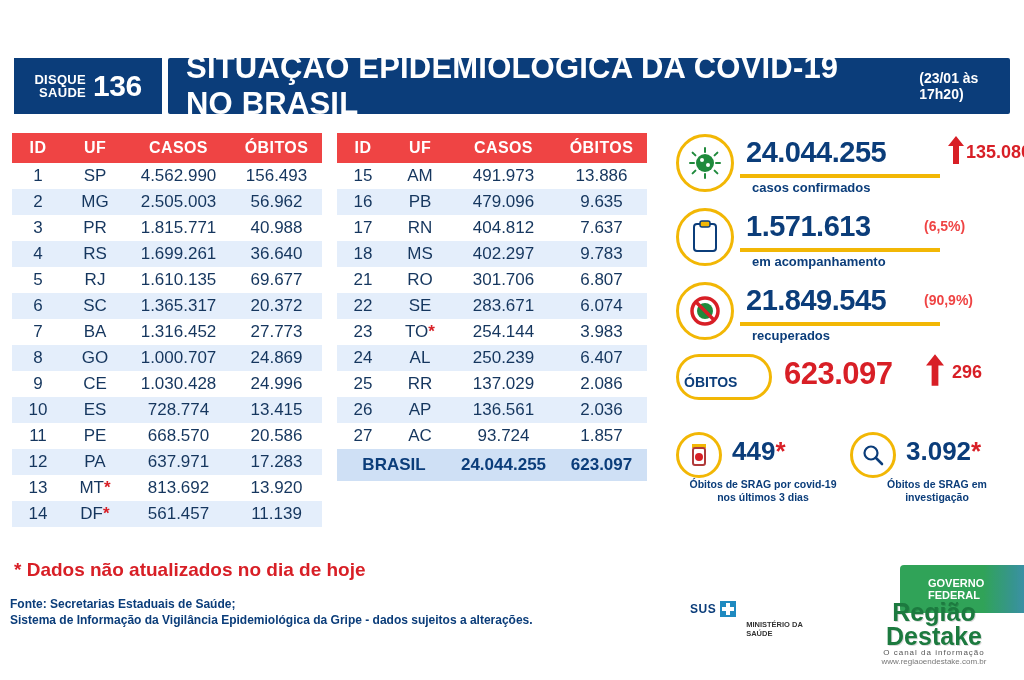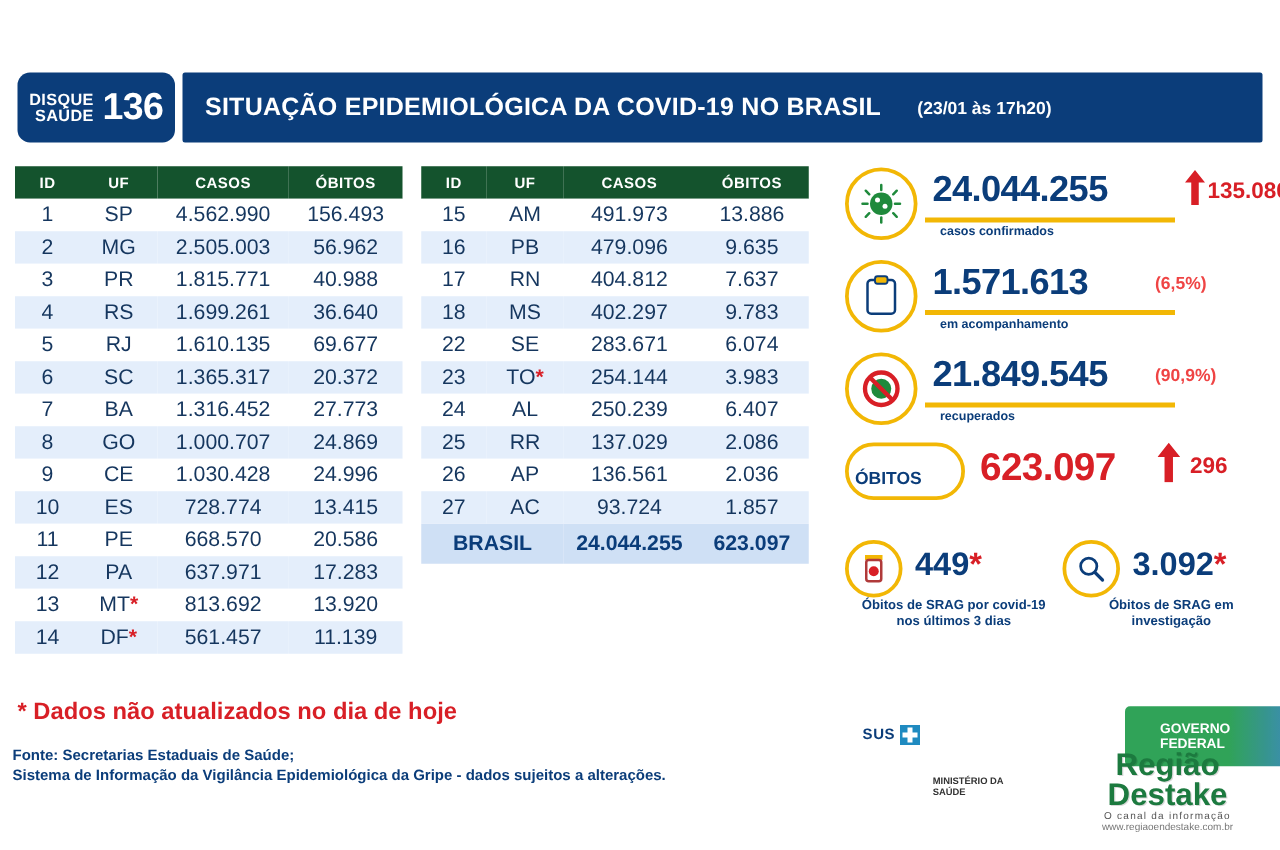--- a/index.html
+++ b/index.html
@@ -11,50 +11,50 @@
     position:relative;
   }
   .page{position:absolute;inset:0;background:#fff;}
 
   
   .header{
     position:absolute;left:14px;top:58px;width:996px;height:56px;
     display:flex;align-items:stretch;
   }
   .disque{
-    width:126px;background:#0b3d7a;color:#fff;
+    width:148px;background:#0b3d7a;color:#fff;
     display:flex;align-items:center;justify-content:center;
-    border-radius:10px;
+    border-radius:0;
   }
   .disque-txt{
     font-size:13px;font-weight:bold;line-height:13px;text-align:right;
     letter-spacing:.3px;
   }
   .disque-num{
     font-size:30px;font-weight:bold;margin-left:7px;letter-spacing:-.5px;
   }
   .header-title{
     flex:1;background:#0b3d7a;color:#fff;margin-left:6px;
     display:flex;align-items:center;padding-left:18px;box-sizing:border-box;
     border-radius:2px;
   }
   .header-title .main{
-    font-size:20px;font-weight:bold;letter-spacing:.2px;
+    font-size:31px;font-weight:bold;letter-spacing:.2px;
   }
   .header-title .sub{
     font-size:14px;font-weight:bold;margin-left:10px;padding-left:19px;
   }
 
   
   .tables{position:absolute;left:12px;top:133px;width:660px;}
   table{border-collapse:collapse;font-size:17px;}
   .tbl{width:310px;float:left;}
   .tbl.right{margin-left:15px;}
   thead th{
-    background:#14532d;color:#fff;font-weight:bold;font-size:12px;
+    background:#ef4444;color:#fff;font-weight:bold;font-size:16px;
     padding:6px 0;text-align:center;letter-spacing:.4px;
   }
   tbody td{
     padding:3px 0;text-align:center;color:#15365e;font-size:17px;
     white-space:nowrap;
   }
   tbody tr:nth-child(odd){background:#ffffff;}
   tbody tr:nth-child(even){background:#e4eefb;}
   .col-id{width:52px;}
   .col-uf{width:62px;}
@@ -87,21 +87,21 @@
   .stat .value{
     position:absolute;left:70px;top:6px;
     color:#0b3d7a;font-size:29px;font-weight:bold;letter-spacing:-.5px;
   }
   .stat .value.red{color:#d81f26;}
   .stat .bar{
     position:absolute;left:64px;top:44px;width:200px;height:4px;background:#f2b705;
   }
   .stat .label{
     position:absolute;left:76px;top:50px;
-    color:#0b3d7a;font-size:10px;font-weight:bold;
+    color:#0b3d7a;font-size:13px;font-weight:bold;
   }
   .stat .extra{
     position:absolute;top:14px;
     color:#ef4444;font-size:14px;font-weight:bold;
   }
   .stat .extra.red{color:#d81f26;font-size:18px;}
   .arrow-up{
     position:absolute;width:0;height:0;
   }
   .obitos-word{
@@ -123,21 +123,21 @@
   .mini .mvalue{
     position:absolute;left:56px;top:4px;color:#0b3d7a;font-size:26px;font-weight:bold;
   }
   .mini .mcap{
     position:absolute;left:12px;top:46px;width:150px;
     color:#0b3d7a;font-size:10.5px;font-weight:bold;line-height:13px;text-align:center;
   }
 
   
   .sus{
-    position:absolute;left:690px;top:580px;display:flex;
+    position:absolute;left:690px;top:580px;display:flex;align-items:center;
   }
   .sus-text{color:#0b3d7a;font-size:12px;font-weight:bold;letter-spacing:.5px;}
   .cross{
     width:16px;height:16px;background:#1f8ac0;margin-left:4px;position:relative;
   }
   .cross:before,.cross:after{content:"";position:absolute;background:#fff;}
   .cross:before{left:6px;top:2px;width:4px;height:12px;}
   .cross:after{top:6px;left:2px;height:4px;width:12px;}
   .gov{
     margin-left:10px;color:#333;font-size:7.5px;line-height:9px;font-weight:bold;margin-top:40px;
@@ -302,20 +302,26 @@
             <td class="col-id">17</td>
             <td class="col-uf">RN</td>
             <td class="col-casos">404.812</td>
             <td class="col-obitos">7.637</td>
           </tr>
           <tr>
             <td class="col-id">18</td>
             <td class="col-uf">MS</td>
             <td class="col-casos">402.297</td>
             <td class="col-obitos">9.783</td>
+          </tr>
+          <tr>
+            <td class="col-id">21</td>
+            <td class="col-uf">RO</td>
+            <td class="col-casos">301.706</td>
+            <td class="col-obitos">6.807</td>
           </tr>
           <tr>
             <td class="col-id">22</td>
             <td class="col-uf">SE</td>
             <td class="col-casos">283.671</td>
             <td class="col-obitos">6.074</td>
           </tr>
           <tr>
             <td class="col-id">23</td>
             <td class="col-uf">TO<span class="star">*</span></td>

